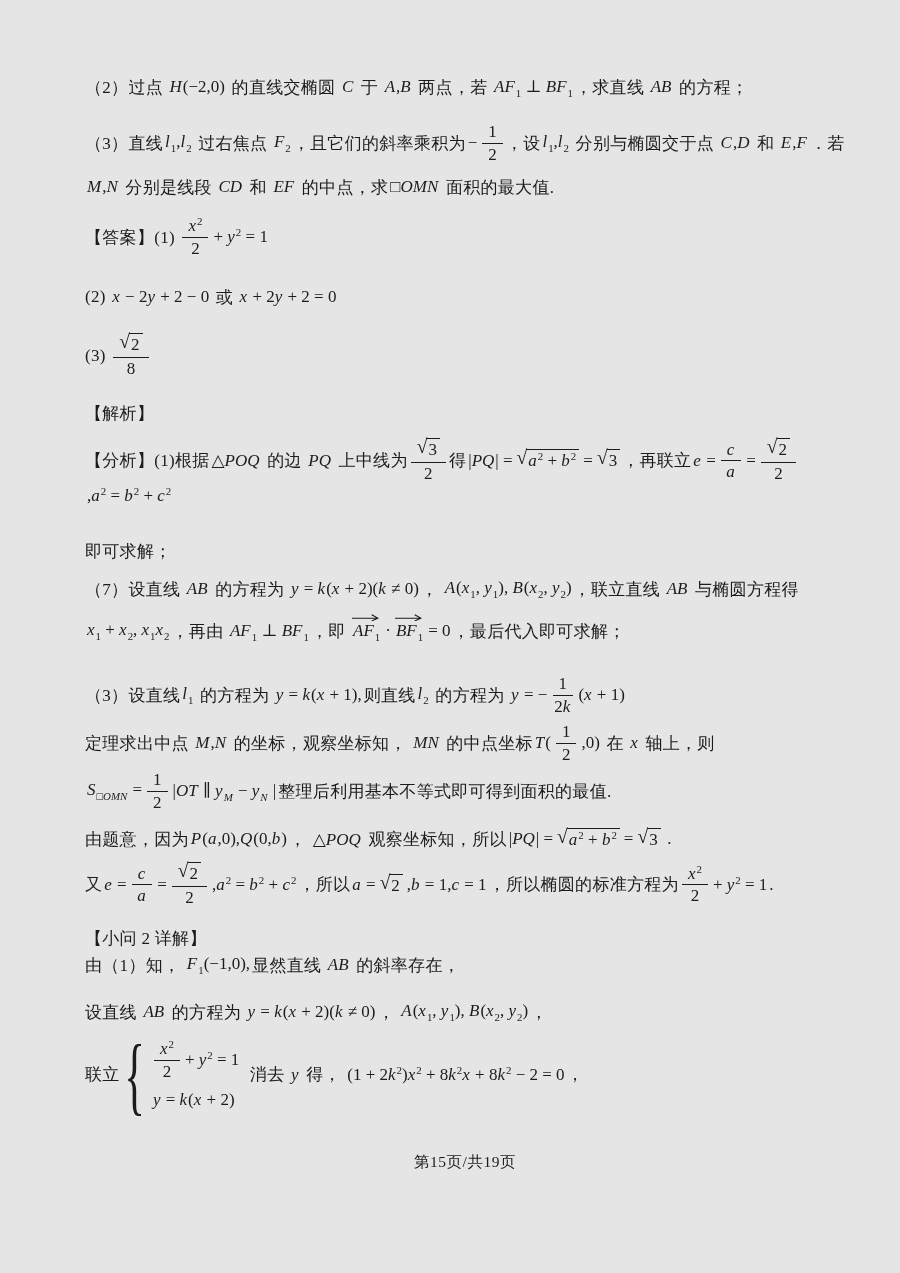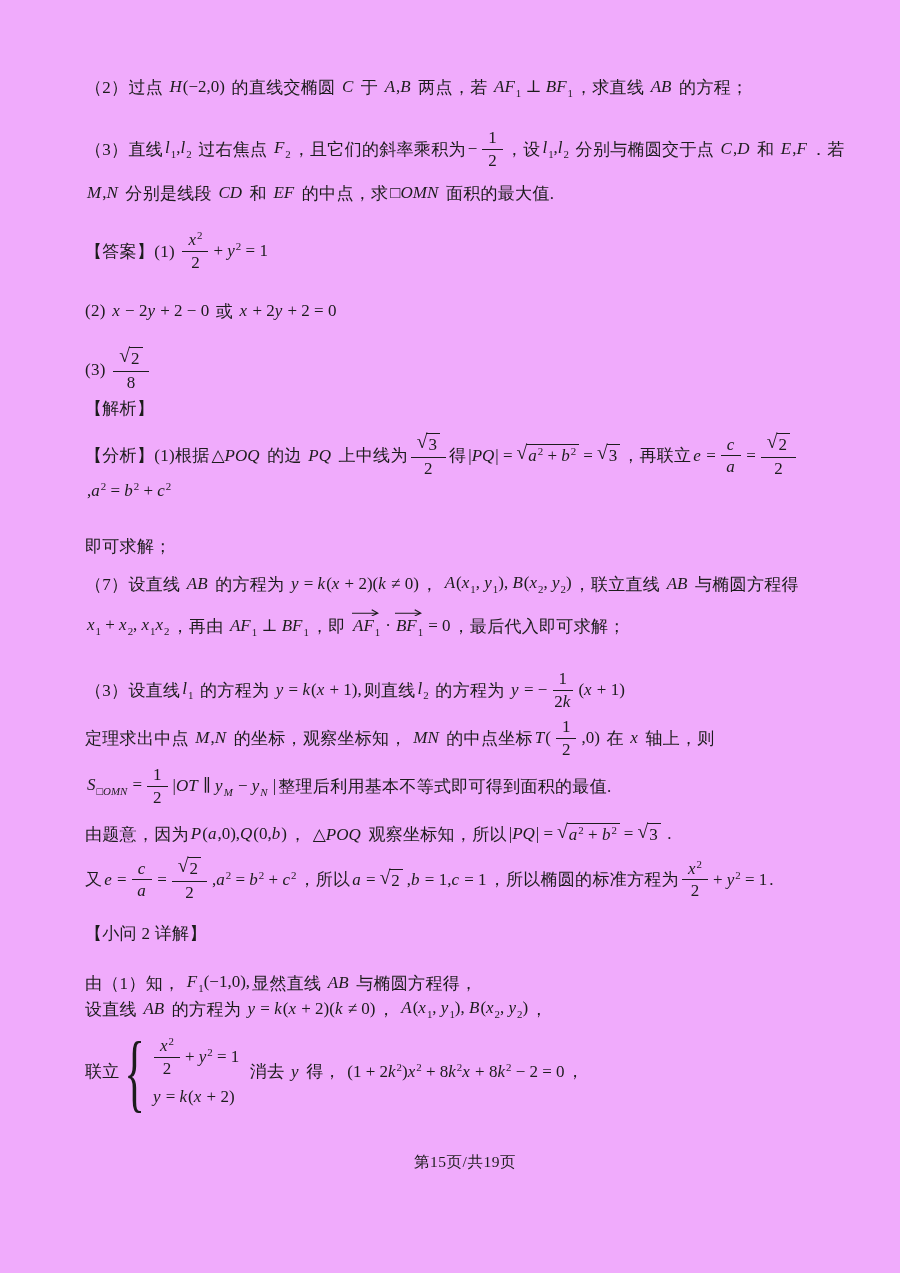--- a/index.html
+++ b/index.html
@@ -1,16 +1,16 @@
 <!DOCTYPE html>
 <html><head>
 <meta charset="utf-8">
 <style>
   html,body{margin:0;padding:0;background:#fff;}
-  .page{position:relative;width:900px;height:1273px;background:#f0abfc;overflow:hidden;
+  .page{position:relative;width:900px;height:1273px;background:#e5e5e5;overflow:hidden;
         color:#1c1c1c;font-size:17px;
         font-family:"Liberation Serif","DejaVu Serif",serif;}
   .content{padding:74px 48px 0 85px;}
   .line{display:flex;align-items:center;flex-wrap:wrap;min-height:26px;row-gap:3px;}
   .cn{font-family:"Liberation Serif","DejaVu Serif",serif;white-space:pre-wrap;letter-spacing:0.3px;}
   .math{font-family:"Liberation Serif","DejaVu Serif",serif;margin:0 2px;white-space:pre;}
   .math i, i{font-style:italic;padding-right:1px;}
   .sub,.sup{font-size:0.64em;line-height:1;}
   .sub{vertical-align:-0.45em;}
   .sup{vertical-align:0.55em;}
@@ -43,21 +43,21 @@
         <span class="cn"> 的直线交椭圆 </span>
         <span class="math"><i>C</i></span>
         <span class="cn"> 于 </span>
         <span class="math"><i>A</i>,<i>B</i></span>
         <span class="cn"> 两点，若 </span>
         <span class="math"><i>AF</i><span class="sub">1</span> ⊥ <i>BF</i><span class="sub">1</span></span>
         <span class="cn">，求直线 </span>
         <span class="math"><i>AB</i></span>
         <span class="cn"> 的方程；</span>
       </div>
-    <div class="line" style="margin-top:28px">
+    <div class="line" style="margin-top:22px">
         <span class="cn">（3）直线</span>
         <span class="math"><i>l</i><span class="sub">1</span>,<i>l</i><span class="sub">2</span></span>
         <span class="cn"> 过右焦点 </span>
         <span class="math"><i>F</i><span class="sub">2</span></span>
         <span class="cn">，且它们的斜率乘积为</span>
         <span class="math">−</span>
         <span class="frac"><span class="num"><span class="math">1</span></span><span class="den"><span class="math">2</span></span></span>
         <span class="cn">，设</span>
         <span class="math"><i>l</i><span class="sub">1</span>,<i>l</i><span class="sub">2</span></span>
         <span class="cn"> 分别与椭圆交于点 </span>
@@ -69,36 +69,36 @@
     <div class="line" style="margin-top:10px">
         <span class="math"><i>M</i>,<i>N</i></span>
         <span class="cn"> 分别是线段 </span>
         <span class="math"><i>CD</i></span>
         <span class="cn"> 和 </span>
         <span class="math"><i>EF</i></span>
         <span class="cn"> 的中点，求</span>
         <span class="math">□<i>OMN</i></span>
         <span class="cn"> 面积的最大值.</span>
       </div>
-    <div class="line" style="margin-top:24px">
+    <div class="line" style="margin-top:16px">
         <span class="cn">【答案】(1) </span>
         <span class="frac"><span class="num"><span class="math"><i>x</i><span class="sup">2</span></span></span><span class="den"><span class="math">2</span></span></span>
         <span class="math">+ <i>y</i><span class="sup">2</span> = 1</span>
       </div>
     <div class="line" style="margin-top:26px">
         <span class="cn">(2) </span>
         <span class="math"><i>x</i> − 2<i>y</i> + 2 − 0</span>
         <span class="cn"> 或 </span>
         <span class="math"><i>x</i> + 2<i>y</i> + 2 = 0</span>
       </div>
     <div class="line" style="margin-top:23px">
         <span class="cn">(3) </span>
         <span class="frac"><span class="num"><span class="sqrt"><span class="sign">√</span><span class="rad">2</span></span></span><span class="den"><span class="math">8</span></span></span>
       </div>
-    <div class="line" style="margin-top:3px">
+    <div class="line" style="margin-top:22px">
         <span class="cn">【解析】</span>
       </div>
     <div class="line" style="margin-top:12px">
         <span class="cn">【分析】(1)根据</span>
         <span class="math">△<i>POQ</i></span>
         <span class="cn"> 的边 </span>
         <span class="math"><i>PQ</i></span>
         <span class="cn"> 上中线为</span>
         <span class="frac"><span class="num"><span class="sqrt"><span class="sign">√</span><span class="rad">3</span></span></span><span class="den"><span class="math">2</span></span></span>
         <span class="cn">得</span>
@@ -197,28 +197,28 @@
         <span class="sqrt"><span class="sign">√</span><span class="rad">2</span></span>
         <span class="math">,<i>b</i> = 1,<i>c</i> = 1</span>
         <span class="cn">，所以椭圆的标准方程为</span>
         <span class="frac"><span class="num"><span class="math"><i>x</i><span class="sup">2</span></span></span><span class="den"><span class="math">2</span></span></span>
         <span class="math">+ <i>y</i><span class="sup">2</span> = 1</span>
         <span class="cn">.</span>
       </div>
     <div class="line" style="margin-top:18px">
         <span class="cn">【小问 2 详解】</span>
       </div>
-    <div class="line" style="margin-top:24px">
+    <div class="line" style="margin-top:1px">
         <span class="cn">由（1）知， </span>
         <span class="math"><i>F</i><span class="sub">1</span>(−1,0),</span>
         <span class="cn">显然直线 </span>
         <span class="math"><i>AB</i></span>
-        <span class="cn"> 与椭圆方程得，</span>
-      </div>
-    <div class="line" style="">
+        <span class="cn"> 的斜率存在，</span>
+      </div>
+    <div class="line" style="margin-top:21px">
         <span class="cn">设直线 </span>
         <span class="math"><i>AB</i></span>
         <span class="cn"> 的方程为 </span>
         <span class="math"><i>y</i> = <i>k</i>(<i>x</i> + 2)(<i>k</i> ≠ 0)</span>
         <span class="cn">， </span>
         <span class="math"><i>A</i>(<i>x</i><span class="sub">1</span>, <i>y</i><span class="sub">1</span>), <i>B</i>(<i>x</i><span class="sub">2</span>, <i>y</i><span class="sub">2</span>)</span>
         <span class="cn">，</span>
       </div>
     <div class="line" style="margin-top:14px">
         <span class="cn">联立</span>

